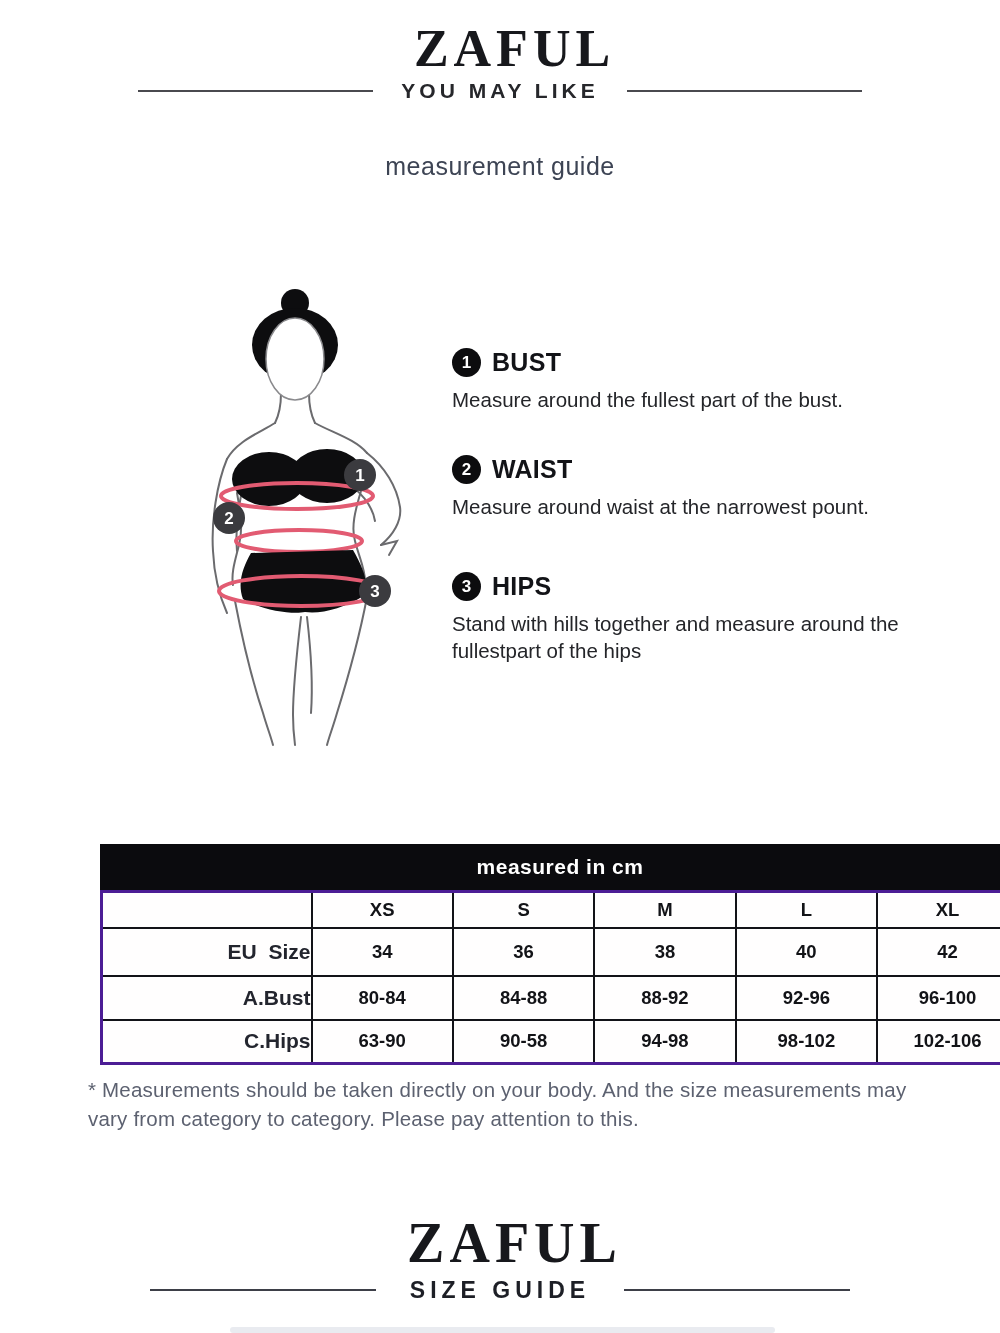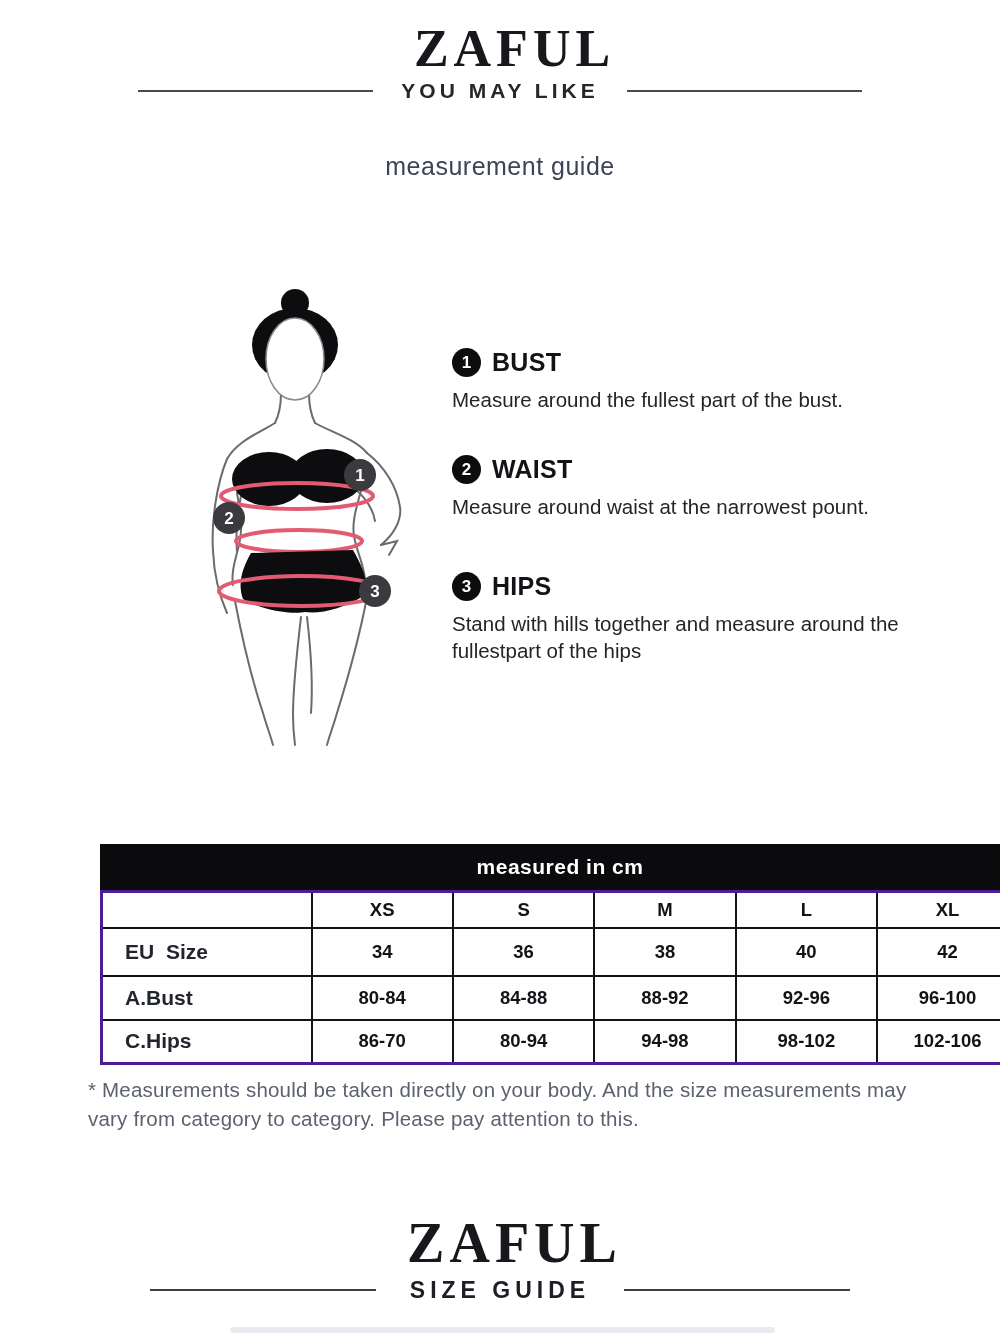--- a/index.html
+++ b/index.html
@@ -70,21 +70,21 @@
     border:2px solid #121318;
     text-align:center; vertical-align:middle;
     font-size:18.5px; font-weight:700; color:#121317;
     background:#fffefe;
   }
   .size-table col.c-label { width:210px; }
   .size-table tr.hdr-row { height:36px; }
   .size-table tr.r-size { height:48px; }
   .size-table tr.r-body { height:44px; }
   .size-table td.row-label {
-    text-align:left; padding-left:22px;
+    text-align:right; padding-left:22px;
     font-size:21px; font-weight:700; color:#23252e;
     word-spacing:6px;
   }
 
   
   .disclaimer {
     position:absolute; left:88px; top:1075px; width:860px;
     font-size:20.5px; color:#5c6170; line-height:1.42; letter-spacing:0.2px;
   }
 
@@ -234,22 +234,22 @@
       <tr class="r-body">
         <td class="row-label">A.Bust</td>
         <td>80-84</td>
         <td>84-88</td>
         <td>88-92</td>
         <td>92-96</td>
         <td>96-100</td>
       </tr>
       <tr class="r-body">
         <td class="row-label">C.Hips</td>
-        <td>86-70</td>
-        <td>80-94</td>
+        <td>63-90</td>
+        <td>90-58</td>
         <td>94-98</td>
         <td>98-102</td>
         <td>102-106</td>
       </tr>
     </tbody>
   </table>
 </div>
 
 <div class="disclaimer">* Measurements should be taken directly on your body. And the size measurements may vary from category to category. Please pay attention to this.</div>
 

